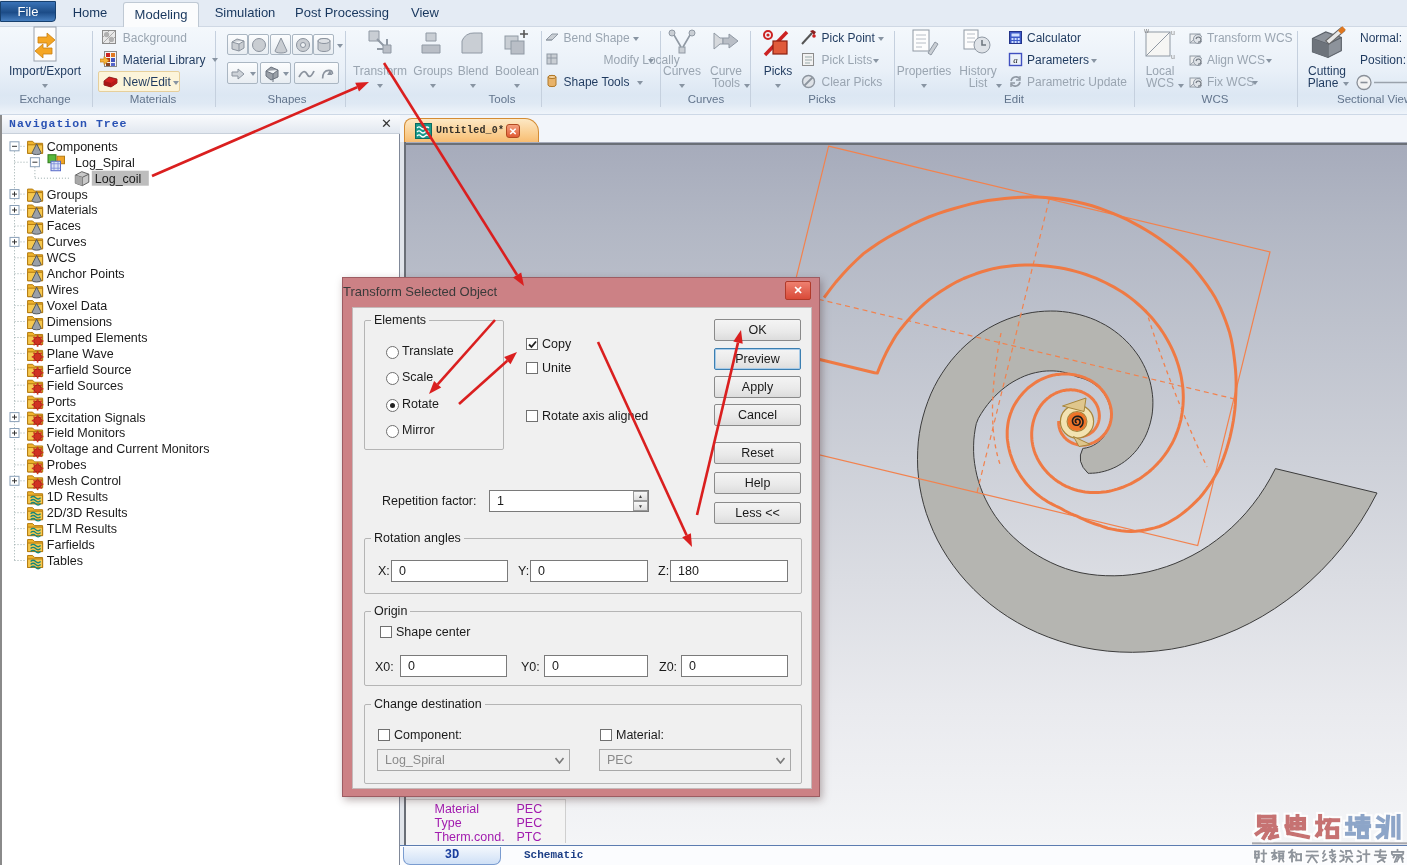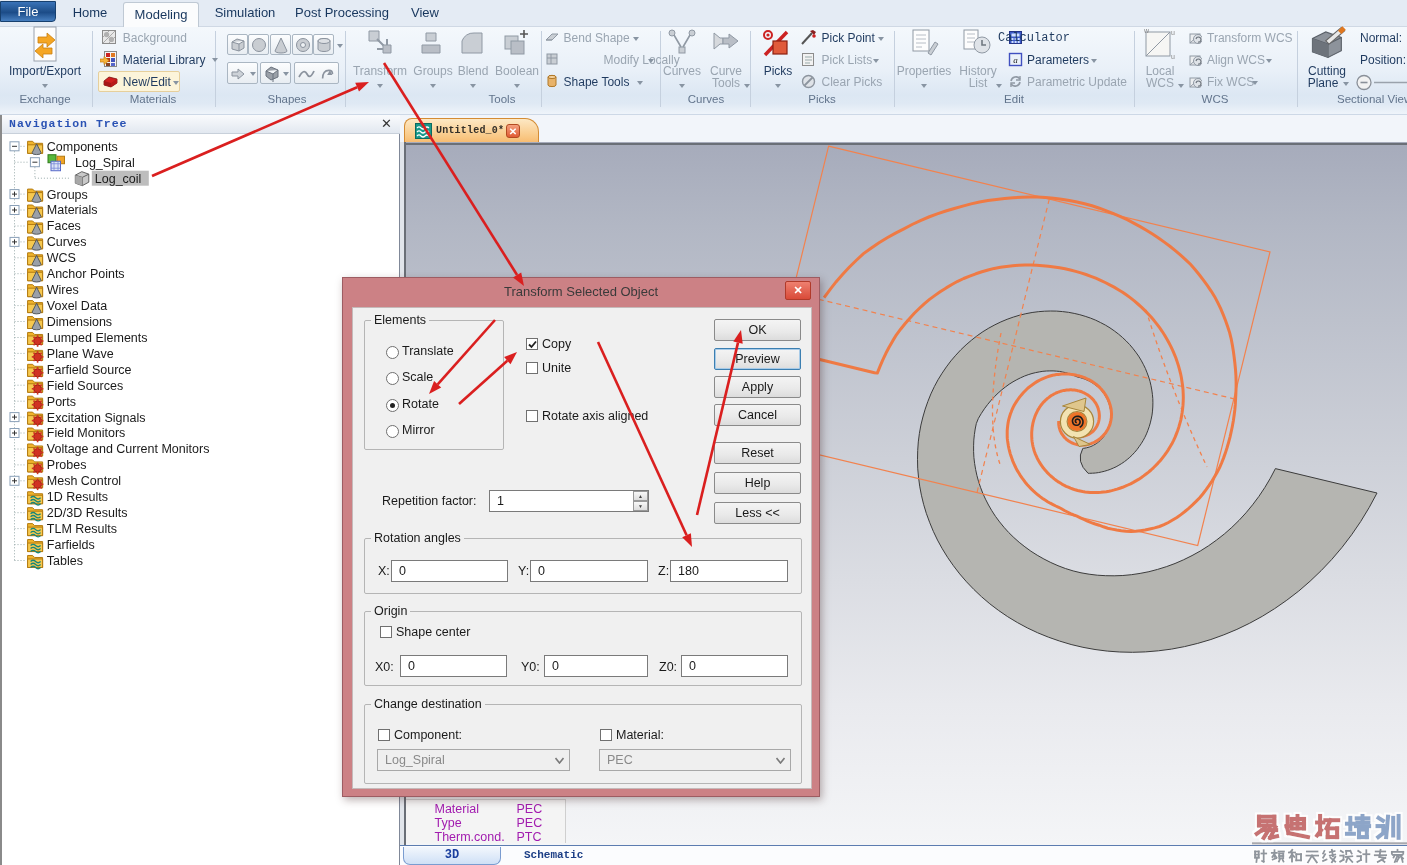--- a/index.html
+++ b/index.html
@@ -50,21 +50,21 @@
 #vtopline { position:absolute; left:0; top:28px; width:1007px; height:2px; background:#6a6f77; }
 #vleftbar { position:absolute; left:0; top:27px; width:6px; height:703px; background:#e1e5eb; border-right:2px solid #6a6f77; }
 #infopanel { position:absolute; left:5.5px; top:657px; width:160px; height:44px; background:#f4f4f4; border-right:1px solid #cfcfcf; border-top:1px solid #cfcfcf; }
 #infopanel div { position:absolute; font-size:12.5px; color:#a21caf; }
 #bottombar { position:absolute; left:0; top:730px; width:1007px; height:20px; background:#fbfcfe; border-top:1px solid #5c7cb0; }
 #tab3d { position:absolute; left:3px; top:1px; width:98px; height:18px; background:linear-gradient(#f3f7fd,#cfe0f6); border:1px solid #7a9cd0; border-top:none; border-radius:0 0 7px 7px; color:#1a3e9e; font-family:"Liberation Mono",monospace; font-weight:bold; font-size:12px; text-align:center; line-height:17px; }
 #tabsch { position:absolute; left:124px; top:3px; font-family:"Liberation Mono",monospace; font-weight:bold; font-size:11px; color:#1d3f86; letter-spacing:0; }
 
 
 #dialog { position:absolute; left:342px; top:277px; width:478px; height:520px; background:#cc8185; border:1px solid #9d5c62; box-shadow:2px 3px 8px rgba(60,30,30,0.35); }
-#dlgtitle { position:absolute; left:0; top:0; width:100%; height:30px; font-size:13px; color:#3a3a3a; text-align:center; line-height:28px; }
+#dlgtitle { position:absolute; left:0; top:0; width:100%; height:30px; font-size:13px; color:#3a3a3a; text-align:left; line-height:28px; }
 #dlgclose { position:absolute; left:442px; top:3px; width:26px; height:19px; background:linear-gradient(#ee8070,#d94a38); border:1px solid #b03a2a; border-radius:2px; color:#fff; font-size:11px; font-weight:bold; text-align:center; line-height:17px; }
 #dlgbody { position:absolute; left:9px; top:29px; width:460px; height:482px; background:#f0f0f0; border:1px solid #c5baba; }
 .gb { position:absolute; border:1px solid #b5b5b5; border-radius:2px; }
 .gb legend { margin-left:6px; padding:0 3px; font-size:12.5px; color:#1a1a1a; }
 .dt { position:absolute; font-size:12.5px; color:#1a1a1a; white-space:nowrap; }
 .radio { position:absolute; width:13px; height:13px; border:1px solid #707070; border-radius:50%; background:#fff; }
 .rdot { position:absolute; left:3px; top:3px; width:5px; height:5px; border-radius:50%; background:#222; }
 .cb { position:absolute; width:12px; height:12px; border:1px solid #707070; background:#fff; }
 .cb svg { position:absolute; left:0; top:0; }
 .btn { position:absolute; width:87px; height:22px; background:linear-gradient(#f4f4f4,#e9e9e9 60%,#dcdcdc); border:1px solid #8a8a8a; border-radius:2px; font-size:12.5px; color:#1a1a1a; text-align:center; line-height:20px; }
@@ -272,21 +272,21 @@
         <rect x="3.5" y="3.5" width="8" height="3" fill="#cfe0ff"></rect>
         <g fill="#cfe0ff">
           <rect x="3.5" y="8" width="2" height="2"></rect>
           <rect x="6.6" y="8" width="2" height="2"></rect>
           <rect x="9.7" y="8" width="2" height="2"></rect>
           <rect x="3.5" y="11" width="2" height="2"></rect>
           <rect x="6.6" y="11" width="2" height="2"></rect>
           <rect x="9.7" y="11" width="2" height="2"></rect>
         </g>
       </svg>
-<div class="rt d" style="left:998px;top:4px;font-family:Liberation Mono, monospace;">Calculator</div>
+<div class="rt d" style="left:1027px;top:4px;">Calculator</div>
 <svg class="ic" style="left:1008px;top:25px" width="15" height="15" viewBox="0 0 15 15">
         <rect x="1.5" y="1.5" width="12" height="12" fill="none" stroke="#4050c0" stroke-width="1.4"></rect>
         <text x="7.5" y="11" font-size="9" font-family="Liberation Serif" fill="#222" text-anchor="middle" font-style="italic">a</text>
       </svg>
 <div class="rt d" style="left:1027px;top:26px;">Parameters</div>
 <div class="dd" style="left:1091px;top:32px"></div>
 <svg class="ic" style="left:1008px;top:47px" width="15" height="15" viewBox="0 0 15 15">
         <path d="M3 7 a5 5 0 0 1 9 -2 M12 8 a5 5 0 0 1 -9 2" fill="none" stroke="#9099a4" stroke-width="1.6"></path>
         <path d="M12 2 v4 h-4 M3 13 v-4 h4" fill="none" stroke="#9099a4" stroke-width="1.4"></path>
       </svg>

